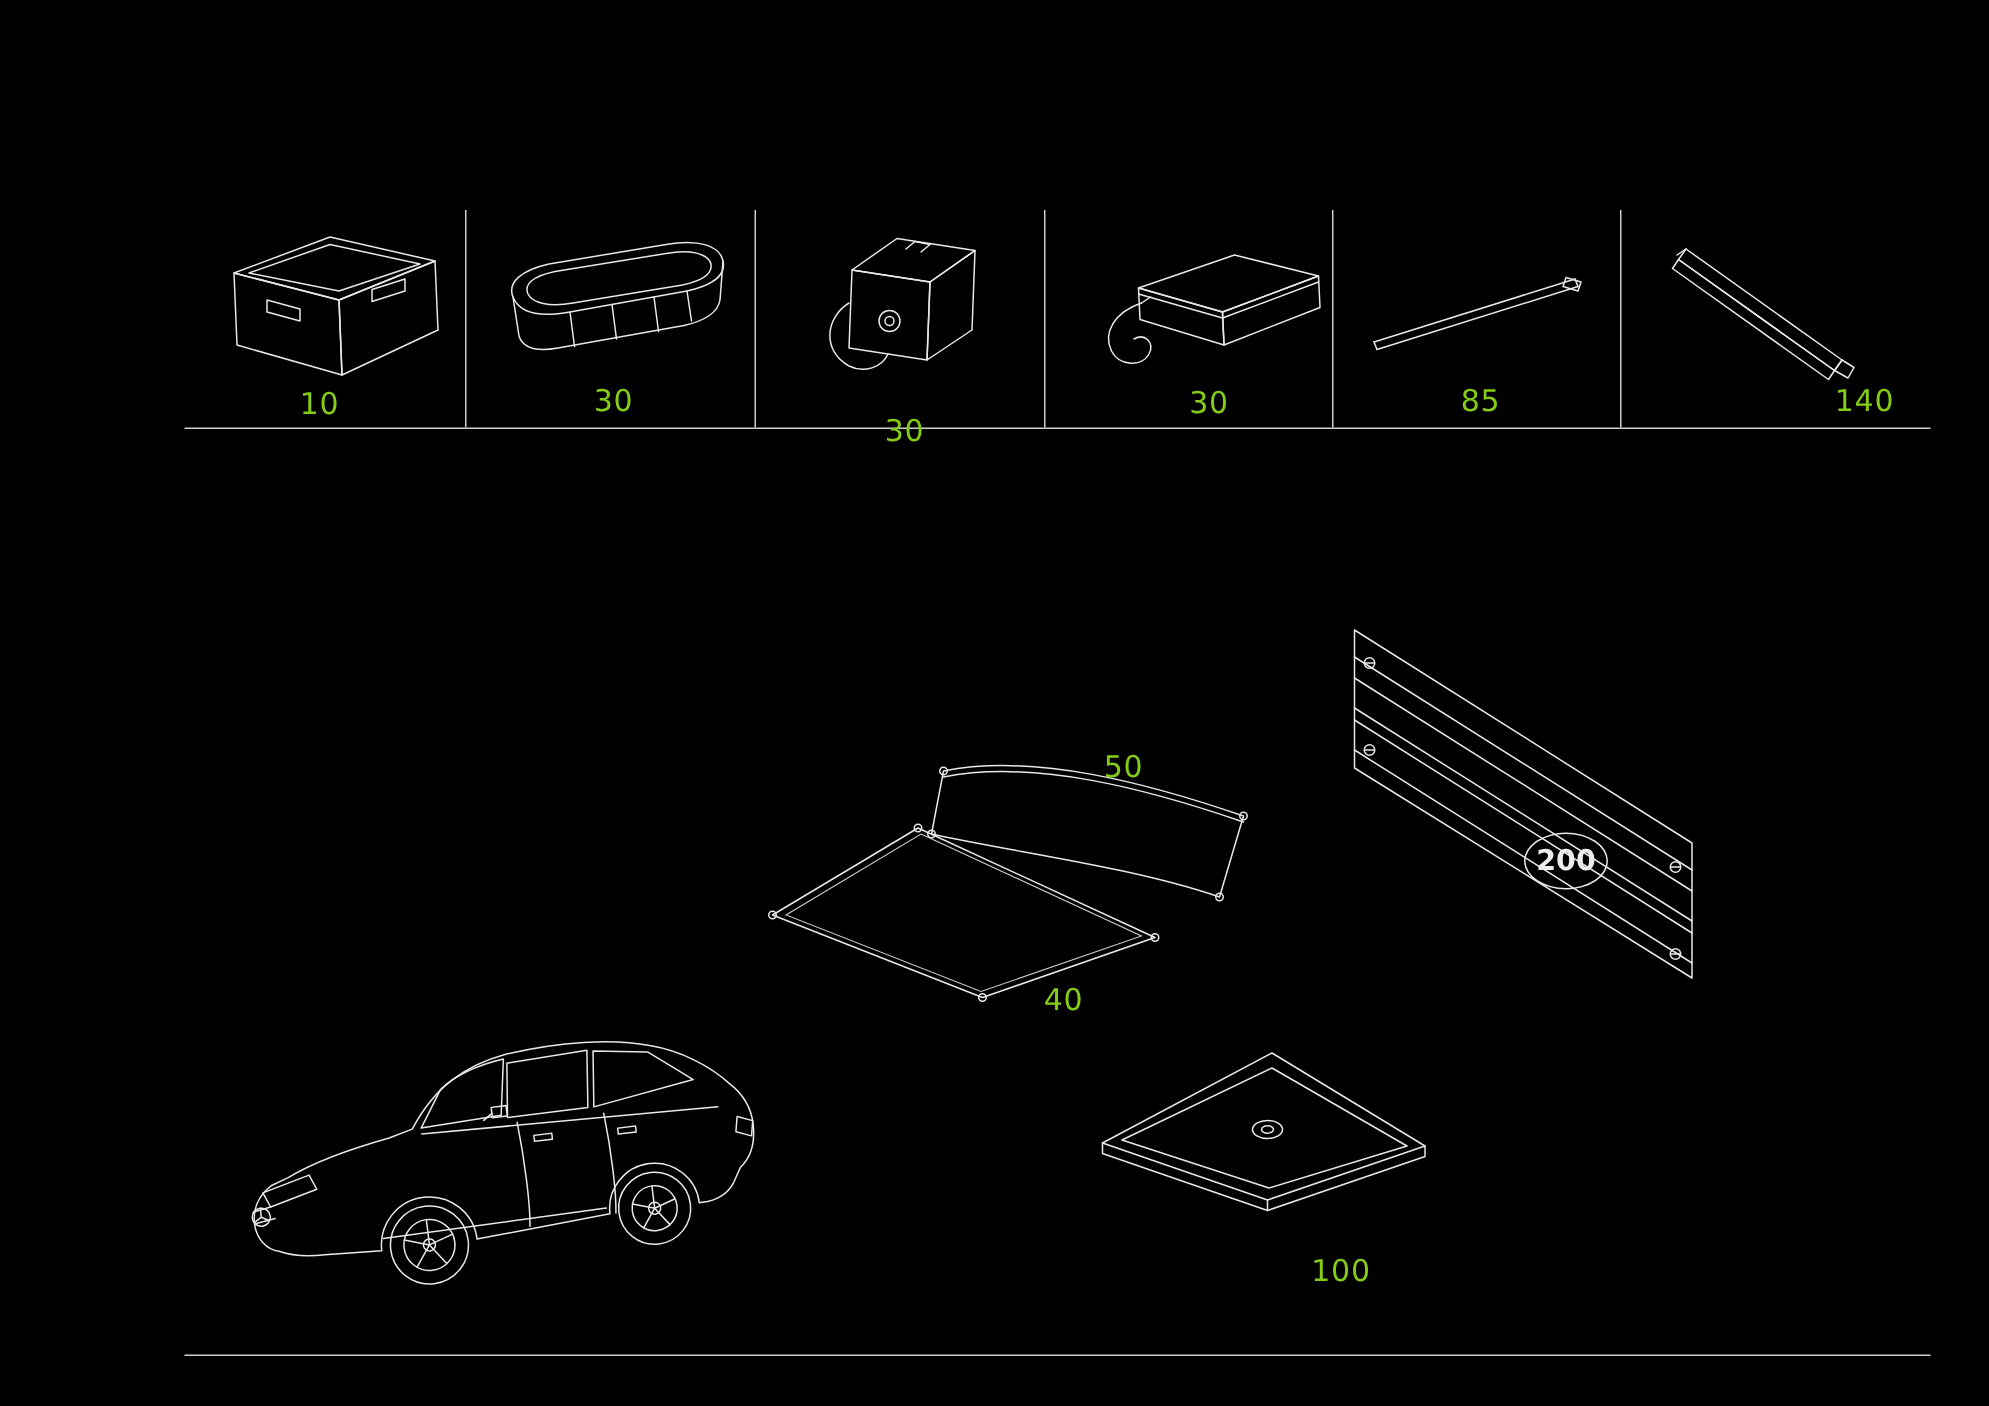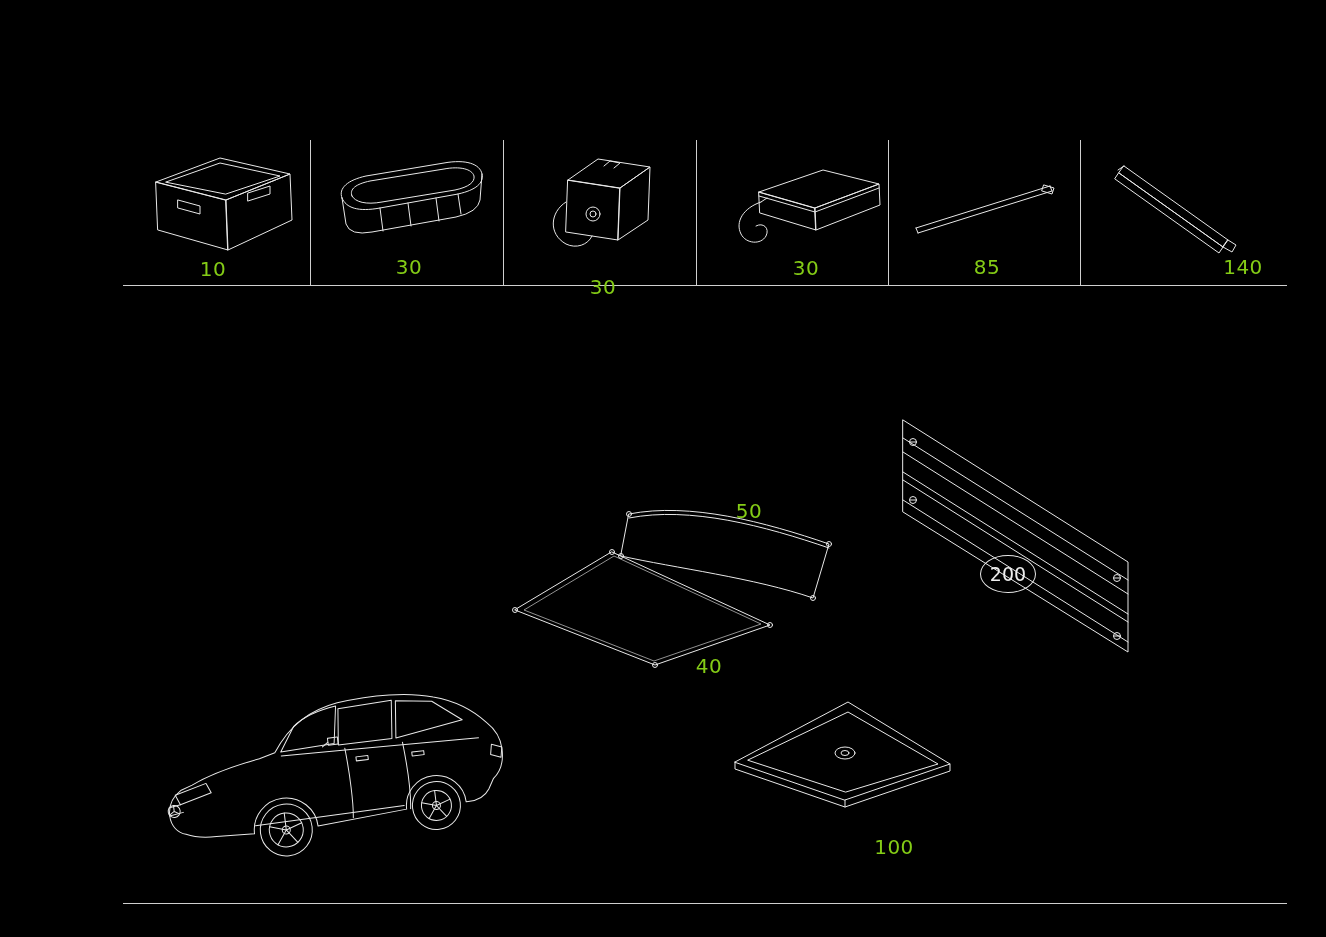--- a/index.html
+++ b/index.html
@@ -148,21 +148,21 @@
       <circle class="ln" cx="20" cy="34" r="3.5"></circle>
         <path class="ln" d="M17,34 L23,34"></path>
       <circle class="ln" cx="20" cy="92" r="3.5"></circle>
         <path class="ln" d="M17,92 L23,92"></path>
       <circle class="ln" cx="224" cy="170" r="3.5"></circle>
         <path class="ln" d="M221,170 L227,170"></path>
       <circle class="ln" cx="224" cy="228" r="3.5"></circle>
         <path class="ln" d="M221,228 L227,228"></path>
     </g>
   </svg>
-  <div class="callout-circle" style="left:1008px; top:574px;">200</div>
+  <div class="callout-circle" style="left:1044px; top:574px;font-weight:bold;">200</div>
 
   <svg class="abs" style="left:718px; top:696px;" width="240" height="120" viewBox="0 0 240 120">
     <polygon class="ln" points="17,66 130,6 232,68 127,104"></polygon>
     <polygon class="ln" points="30,64 130,16 220,68 128,96" fill="url(#grid9)"></polygon>
     <path class="ln" d="M17,66 L17,73 L127,111 L232,75 L232,68 M127,104 L127,111"></path>
     <ellipse class="ln" cx="127" cy="57" rx="10" ry="6"></ellipse>
     <ellipse class="ln" cx="127" cy="57" rx="4" ry="2.5"></ellipse>
   </svg>
   <div class="part-label" style="left:894px; top:837px;">100</div>
 

